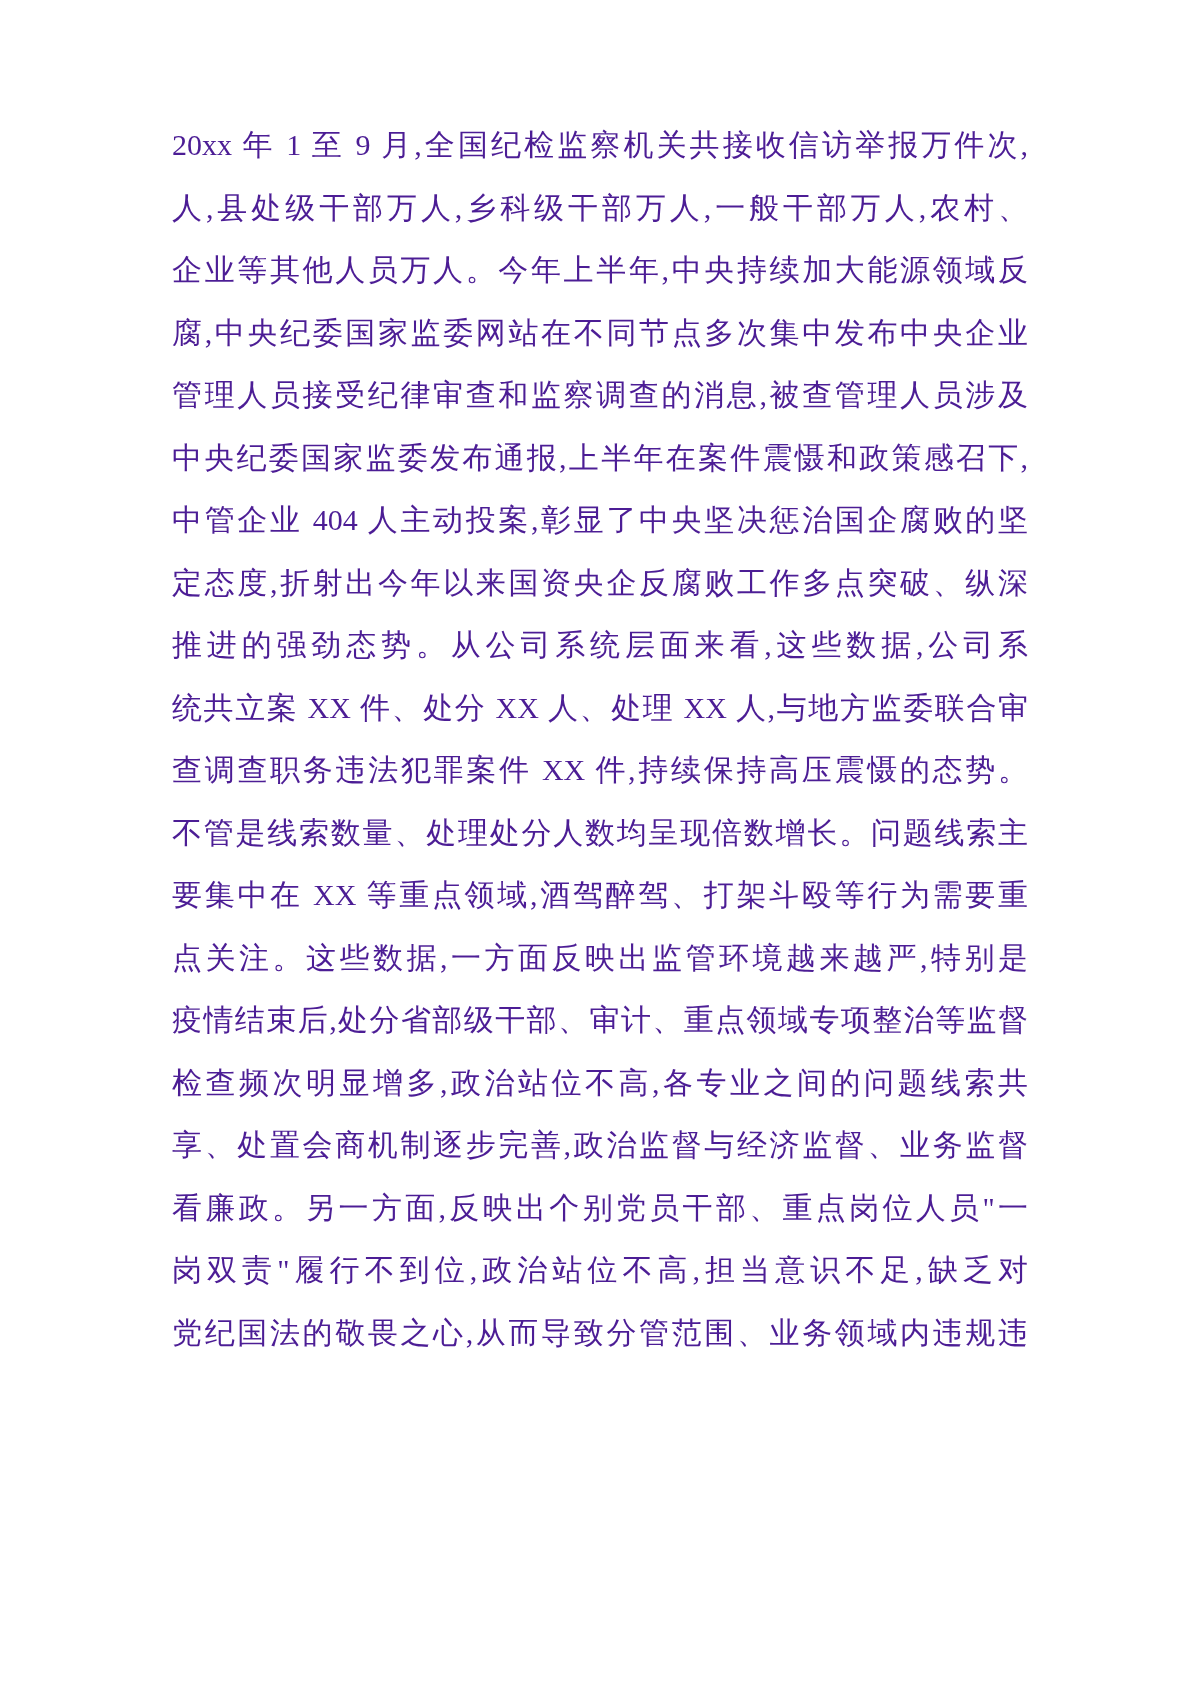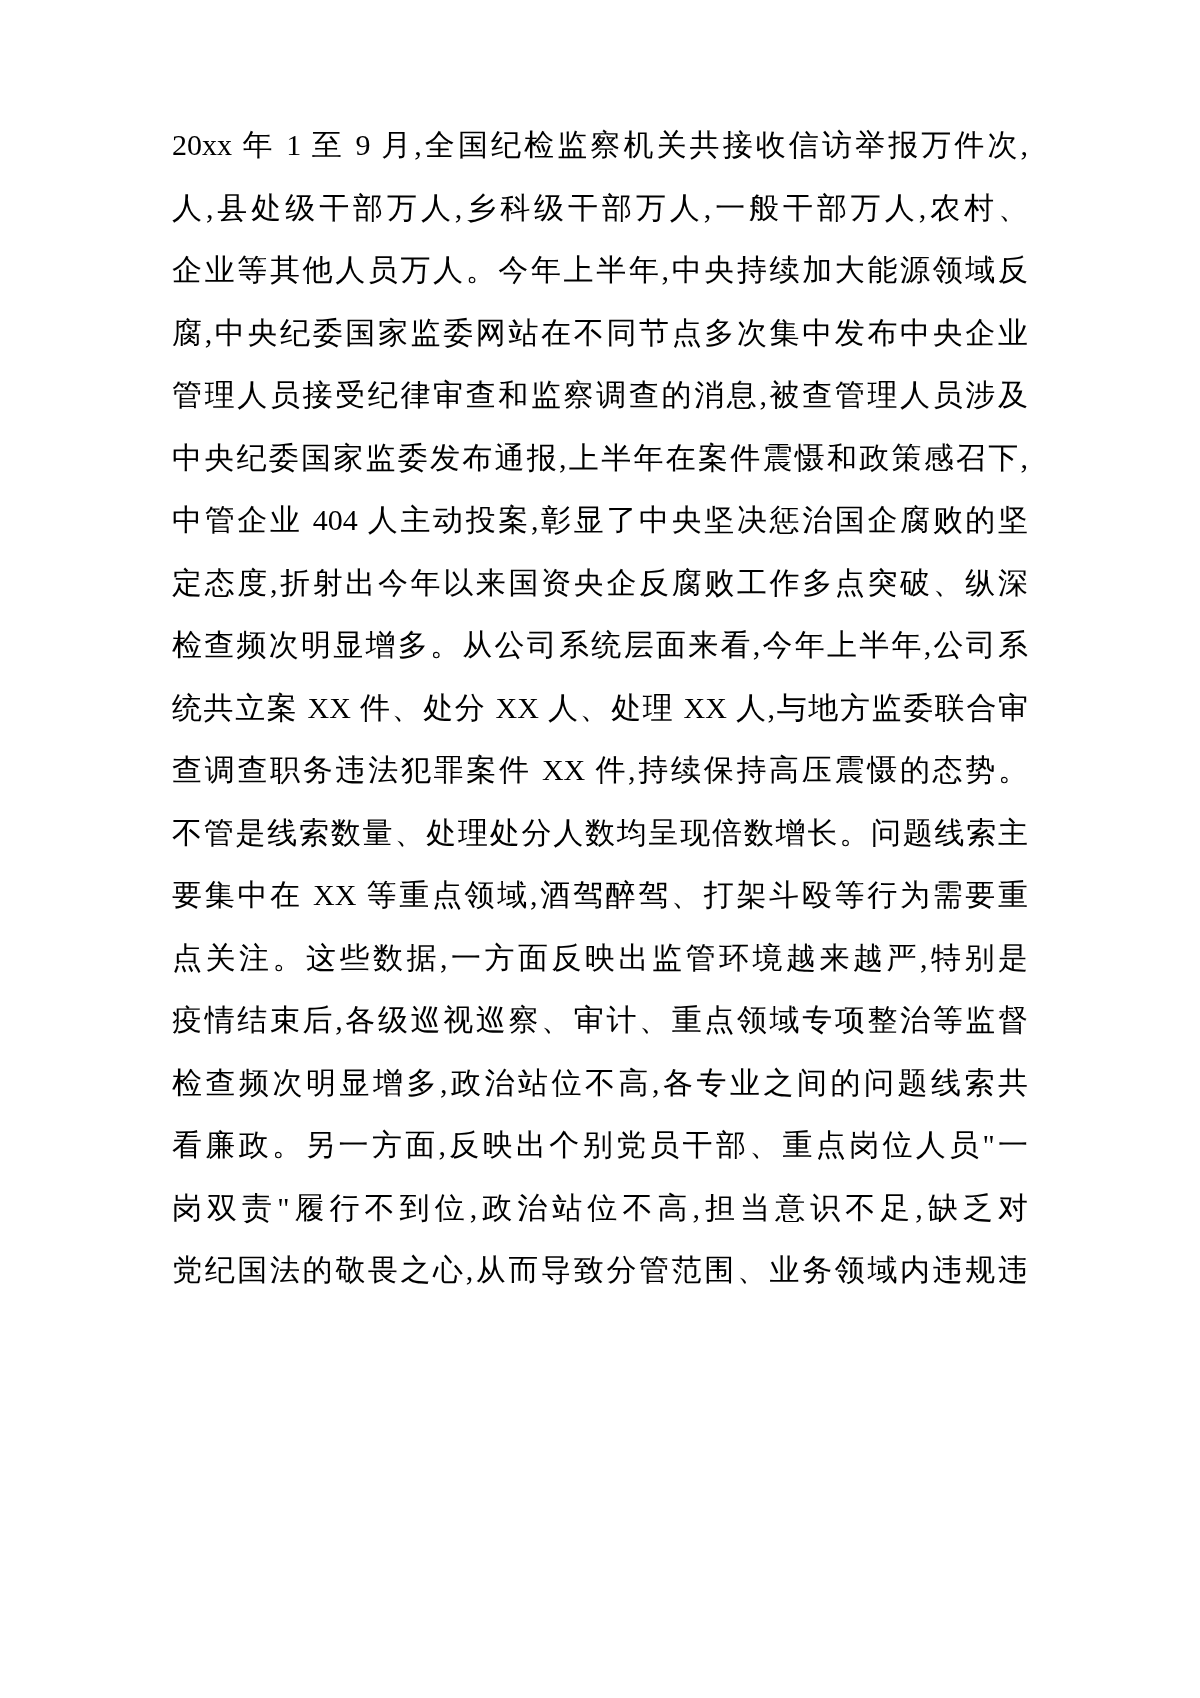--- a/index.html
+++ b/index.html
@@ -15,21 +15,21 @@
     overflow: hidden;
     font-family: "Liberation Serif", "DejaVu Serif", serif;
   }
   .text-block {
     position: absolute;
     left: 172px;
     top: 114px;
     width: 856px;
     font-size: 30px;
     line-height: 62.5px;
-    color: #000000;
+    color: #4c1d95;
     font-weight: 400;
   }
   .line {
     
     text-align: justify;
     text-align-last: justify;
     white-space: normal;
     height: 62.5px;
     overflow: hidden;
   }
@@ -40,25 +40,26 @@
 <div class="page">
   <div class="text-block">
       <div class="line">20xx 年 1 至 9 月,全国纪检监察机关共接收信访举报万件次,</div>
       <div class="line">人,县处级干部万人,乡科级干部万人,一般干部万人,农村、</div>
       <div class="line">企业等其他人员万人。今年上半年,中央持续加大能源领域反</div>
       <div class="line">腐,中央纪委国家监委网站在不同节点多次集中发布中央企业</div>
       <div class="line">管理人员接受纪律审查和监察调查的消息,被查管理人员涉及</div>
       <div class="line">中央纪委国家监委发布通报,上半年在案件震慑和政策感召下,</div>
       <div class="line">中管企业 404 人主动投案,彰显了中央坚决惩治国企腐败的坚</div>
       <div class="line">定态度,折射出今年以来国资央企反腐败工作多点突破、纵深</div>
-      <div class="line">检查频次明显增多。从公司系统层面来看,今年上半年,公司系</div>
+      <div class="line">推进的强劲态势。从公司系统层面来看,这些数据,公司系</div>
       <div class="line">统共立案 XX 件、处分 XX 人、处理 XX 人,与地方监委联合审</div>
       <div class="line">查调查职务违法犯罪案件 XX 件,持续保持高压震慑的态势。</div>
       <div class="line">不管是线索数量、处理处分人数均呈现倍数增长。问题线索主</div>
       <div class="line">要集中在 XX 等重点领域,酒驾醉驾、打架斗殴等行为需要重</div>
       <div class="line">点关注。这些数据,一方面反映出监管环境越来越严,特别是</div>
-      <div class="line">疫情结束后,各级巡视巡察、审计、重点领域专项整治等监督</div>
+      <div class="line">疫情结束后,处分省部级干部、审计、重点领域专项整治等监督</div>
       <div class="line">检查频次明显增多,政治站位不高,各专业之间的问题线索共</div>
+      <div class="line">享、处置会商机制逐步完善,政治监督与经济监督、业务监督</div>
       <div class="line">看廉政。另一方面,反映出个别党员干部、重点岗位人员"一</div>
       <div class="line">岗双责"履行不到位,政治站位不高,担当意识不足,缺乏对</div>
       <div class="line">党纪国法的敬畏之心,从而导致分管范围、业务领域内违规违</div>
     </div>
 </div>
 
 </body></html>

